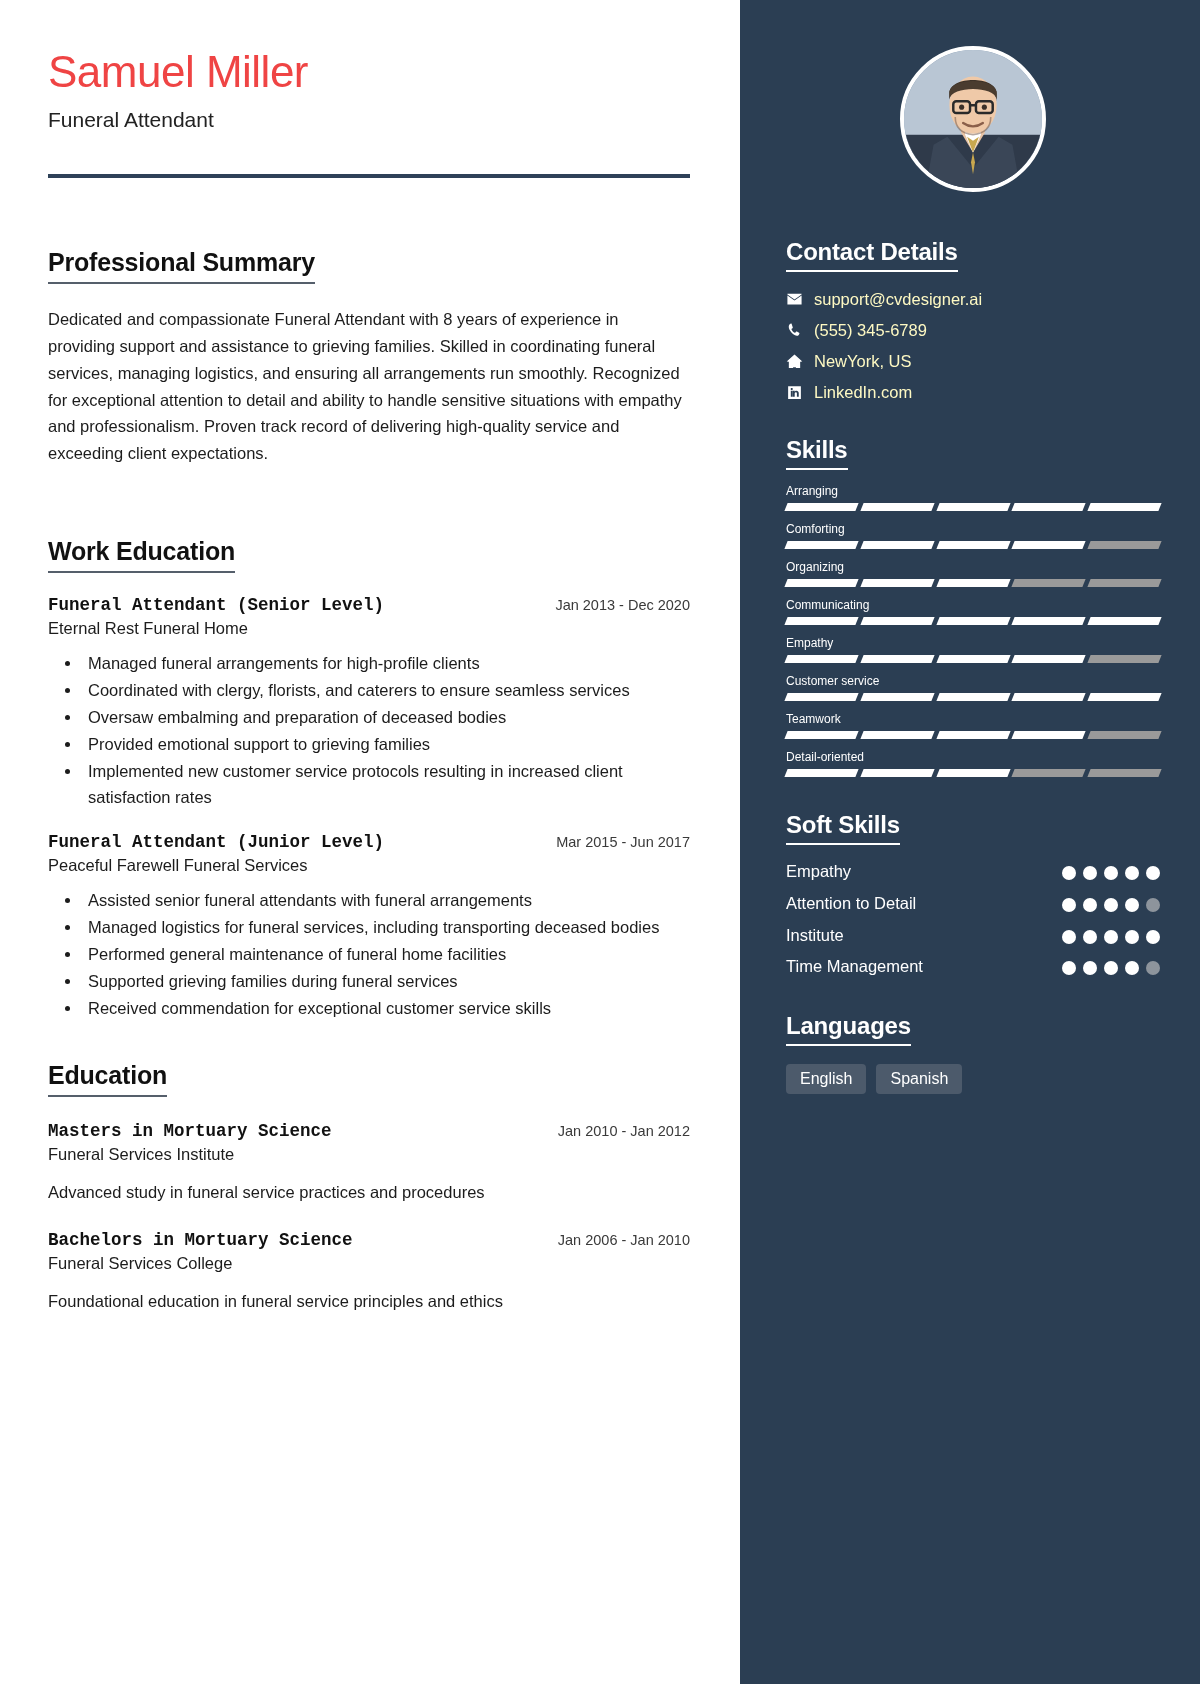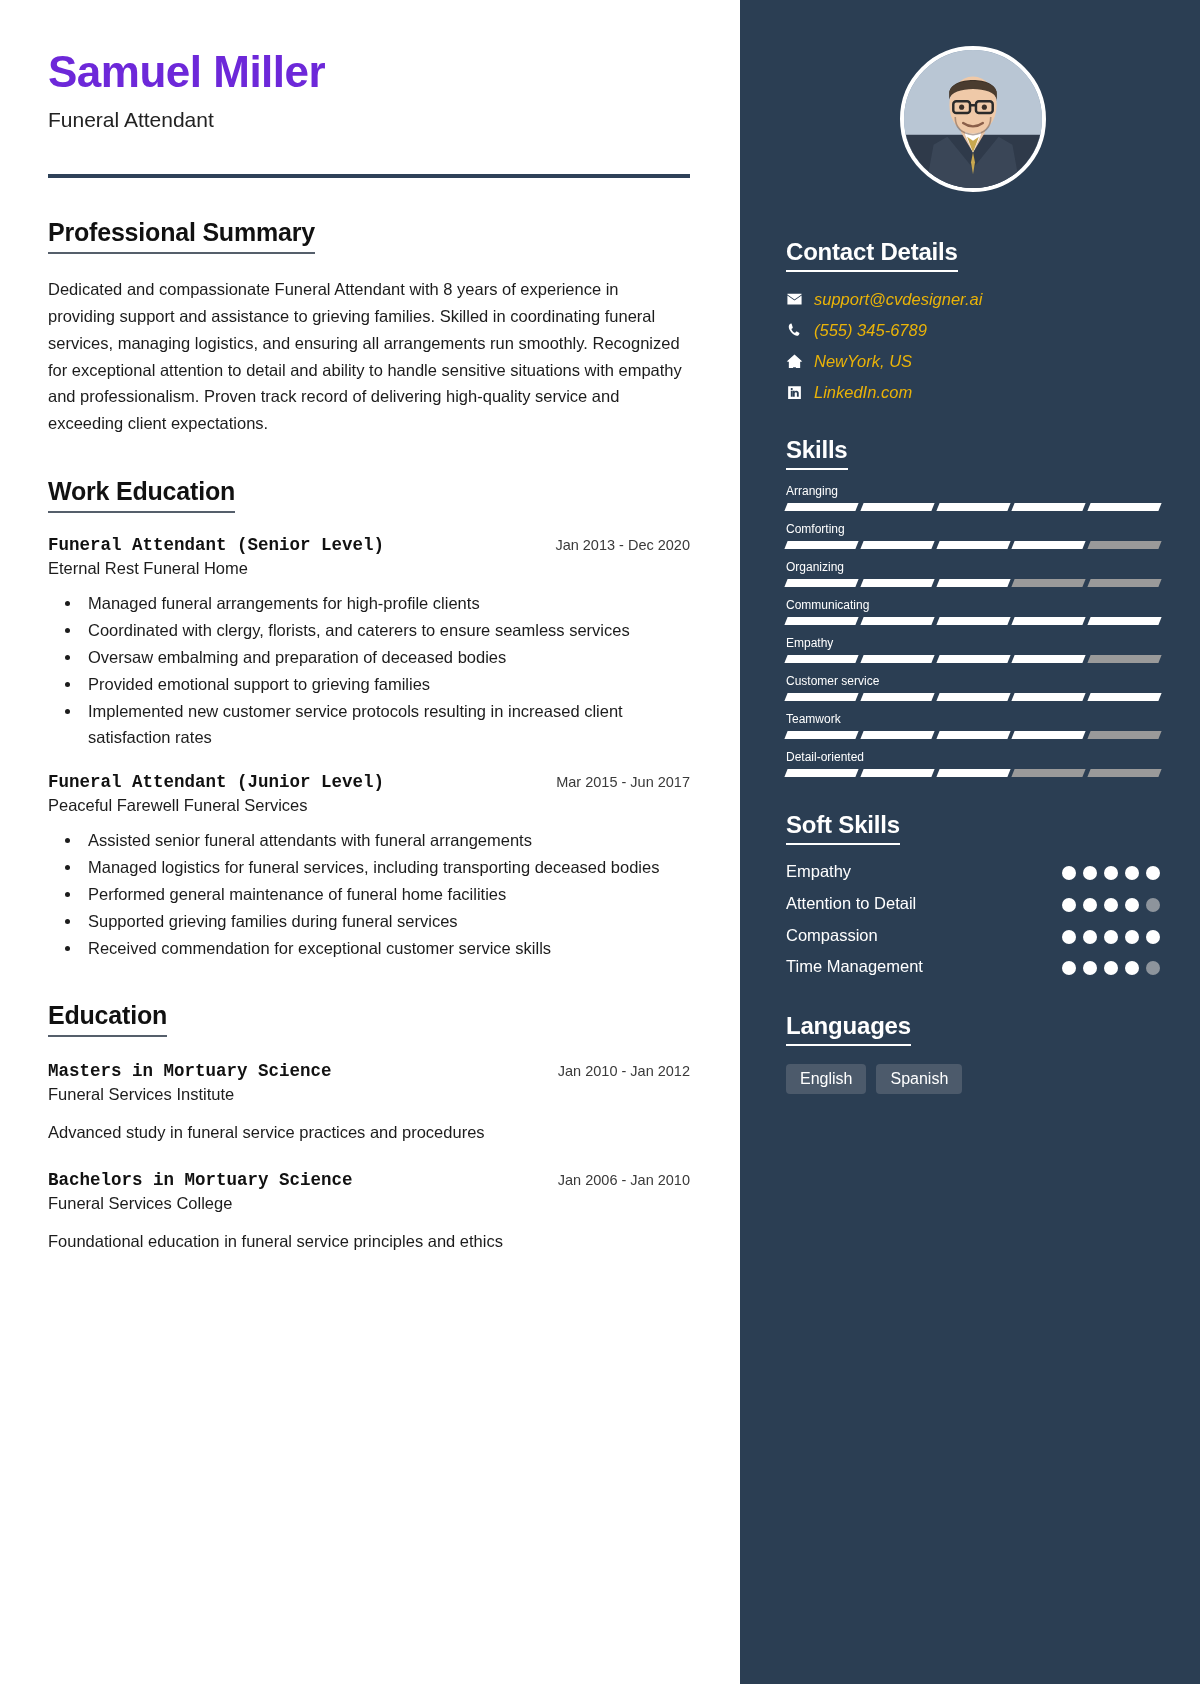--- a/index.html
+++ b/index.html
@@ -21,41 +21,41 @@
 
   
   .main {
     width: 740px;
     padding: 48px 50px 0 48px;
     background: #ffffff;
   }
 
   .name {
     font-size: 44px;
-    font-weight: bold;
-    color: #6d28d9;
+    font-weight: normal;
+    color: #ef4444;
     letter-spacing: -0.5px;
     line-height: 1.1;
   }
 
   .job-title {
     font-size: 21px;
     color: #222222;
     margin-top: 12px;
     font-weight: normal;
   }
 
   .header-rule {
     height: 4px;
     background: #2e4158;
     margin-top: 42px;
     margin-bottom: 0;
   }
 
-  .section { margin-top: 40px; }
+  .section { margin-top: 70px; }
   .section.tight { margin-top: 40px; }
 
   .section-title {
     display: inline-block;
     font-size: 25px;
     font-weight: bold;
     color: #111111;
     border-bottom: 2px solid #555f6b;
     padding-bottom: 5px;
     letter-spacing: -0.2px;
@@ -149,22 +149,21 @@
   }
 
   .side-block { margin-bottom: 34px; }
 
   .contact-list { margin-top: 18px; }
   .contact-row {
     display: flex;
     align-items: center;
     margin-bottom: 12px;
     font-size: 16.5px;
-    color: #eab308;
-    font-style: italic;
+    color: #fef9c3;
   }
   .contact-icon {
     width: 28px;
     flex: 0 0 28px;
     display: flex;
     align-items: center;
     color: #ffffff;
   }
   .contact-icon svg { width: 17px; height: 17px; fill: #ffffff; }
 
@@ -483,21 +482,21 @@
             <div class="soft-label">Attention to Detail</div>
             <div class="soft-dots">
               <span class="dot"></span>
               <span class="dot"></span>
               <span class="dot"></span>
               <span class="dot"></span>
               <span class="dot off"></span>
             </div>
           </div>
           <div class="soft-row">
-            <div class="soft-label">Compassion</div>
+            <div class="soft-label">Institute</div>
             <div class="soft-dots">
               <span class="dot"></span>
               <span class="dot"></span>
               <span class="dot"></span>
               <span class="dot"></span>
               <span class="dot"></span>
             </div>
           </div>
           <div class="soft-row">
             <div class="soft-label">Time Management</div>

